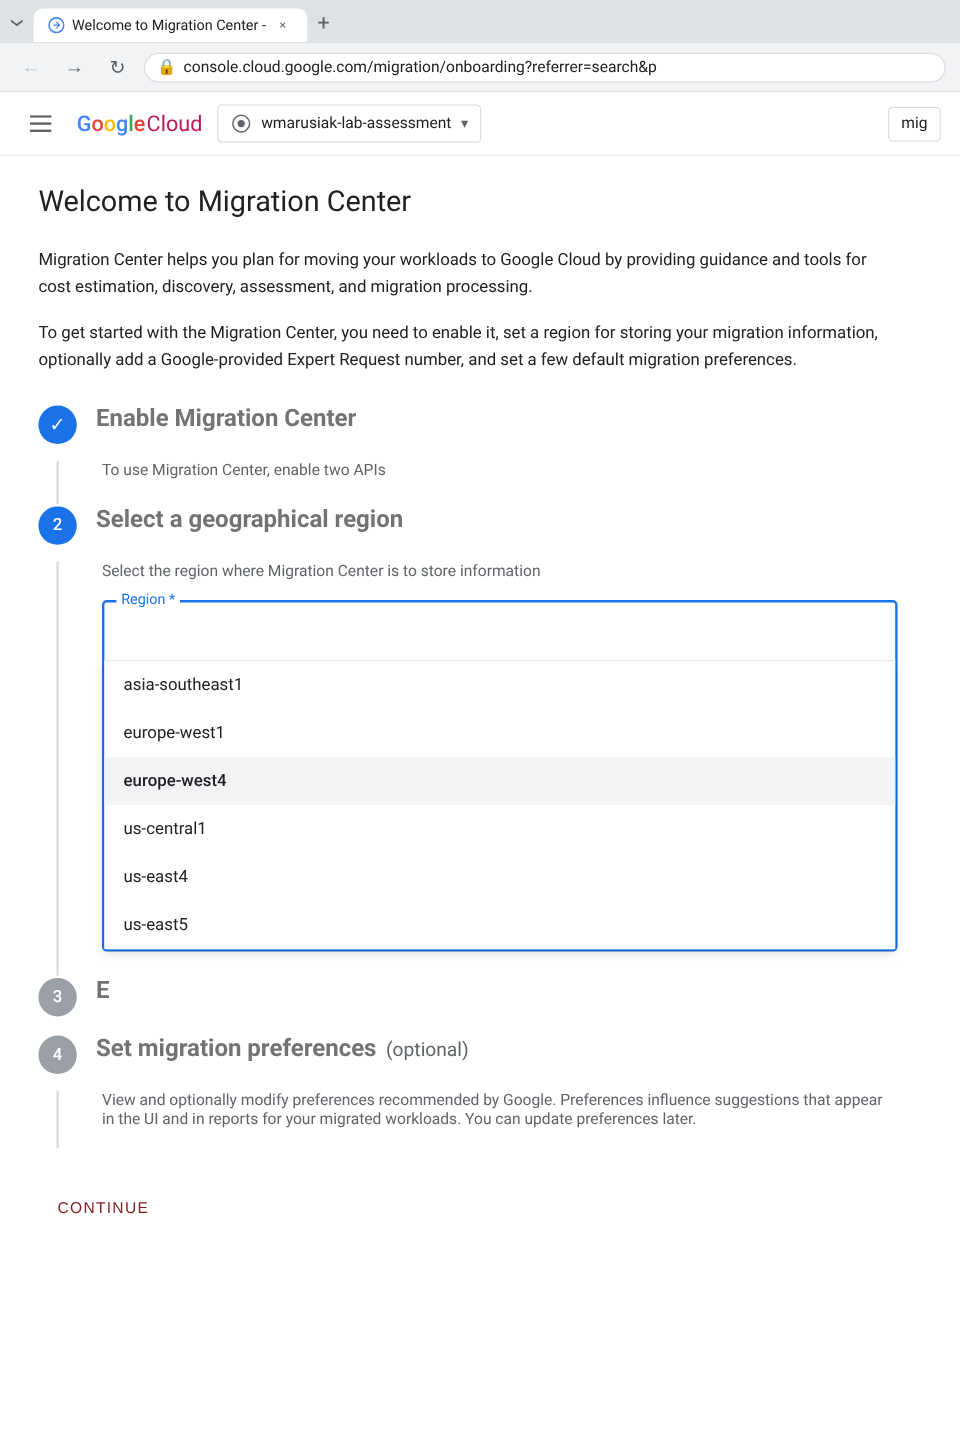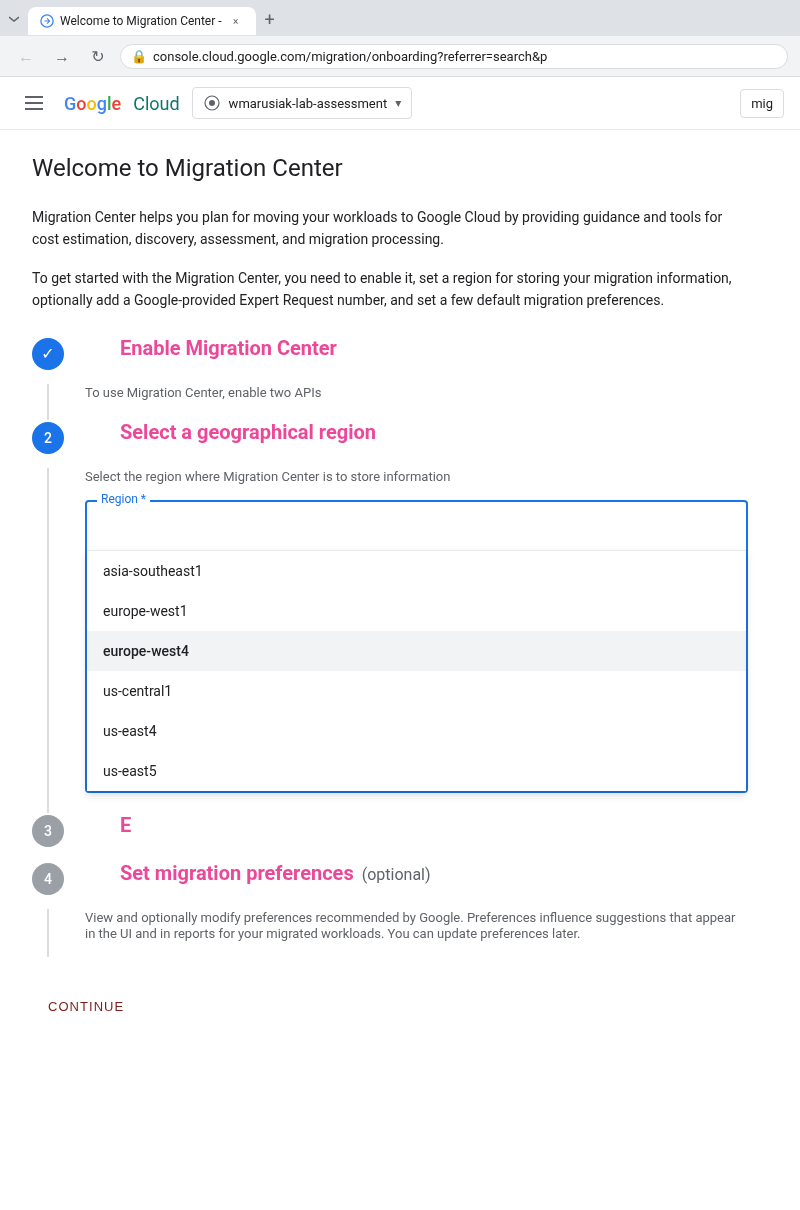--- a/index.html
+++ b/index.html
@@ -149,21 +149,21 @@
       display: flex;
       align-items: center;
       justify-content: center;
       cursor: pointer;
       border-radius: 50%;
       color: #5f6368;
     }
     .google-cloud-logo {
       display: flex;
       align-items: center;
-      gap: 12px;
+      gap: 1px;
       font-size: 18px;
       font-weight: 400;
       color: #5f6368;
       cursor: pointer;
     }
     .logo-google {
       font-weight: 500;
       font-size: 18px;
     }
     .logo-g { color: #4285f4; }
@@ -291,23 +291,22 @@
     .step-line-inner {
       width: 2px;
       background: #dadce0;
       min-height: 30px;
       height: 100%;
     }
 
     .step-title {
       font-size: 20px;
       font-weight: 700;
-      color: #ec4899;
+      color: #737373;
       margin-bottom: 4px;
-      margin-left: 40px;
     }
 
     .step-subtitle {
       font-size: 13px;
       color: #5f6368;
       margin-bottom: 0;
     }
 
     
     .region-field-container {
@@ -435,21 +434,21 @@
     <svg width="18" height="14" viewBox="0 0 18 14">
         <rect y="0" width="18" height="2" fill="#5f6368"></rect>
         <rect y="6" width="18" height="2" fill="#5f6368"></rect>
         <rect y="12" width="18" height="2" fill="#5f6368"></rect>
       </svg>
   </div>
   <div class="google-cloud-logo">
     <span class="logo-google">
       <span class="logo-g">G</span><span class="logo-o1">o</span><span class="logo-o2">o</span><span class="logo-g2">g</span><span class="logo-l">l</span><span class="logo-e">e</span>
     </span>
-    <span style="color:#0f766e; font-size:18px;"> Cloud</span>
+    <span style="color:#be185d; font-size:18px;"> Cloud</span>
   </div>
   <div class="project-selector">
     <div class="project-icon">
       <svg width="16" height="16" viewBox="0 0 16 16">
           <circle cx="8" cy="8" r="7" fill="none" stroke="#5f6368" stroke-width="1.2"></circle>
           <circle cx="8" cy="8" r="3" fill="#5f6368"></circle>
         </svg>
     </div>
     <span>wmarusiak-lab-assessment</span>
     <span class="project-chevron">▾</span>

